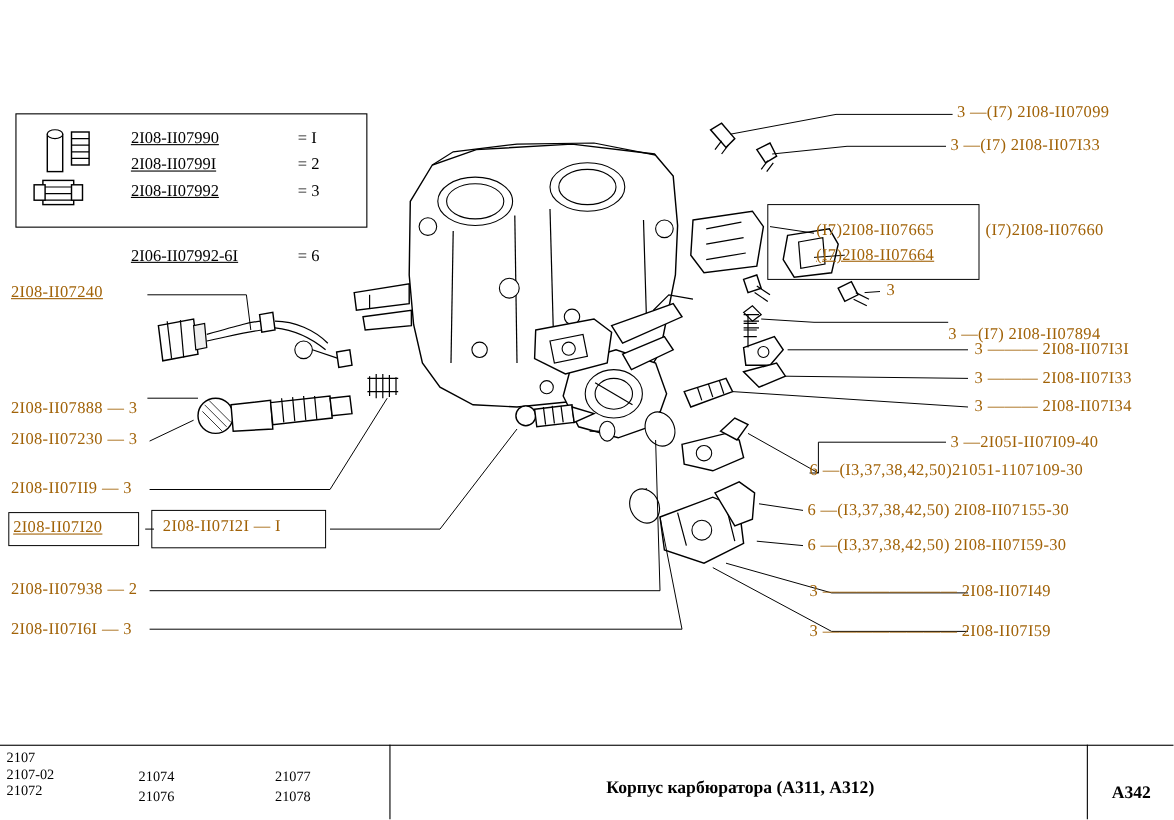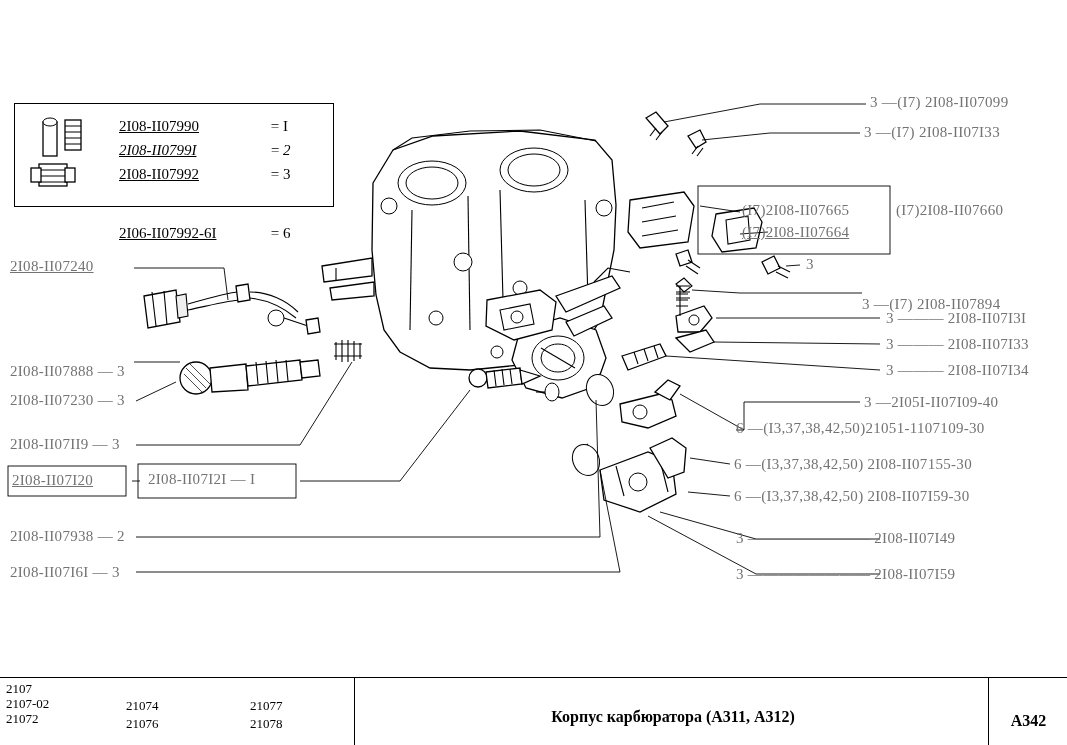--- a/index.html
+++ b/index.html
@@ -21,21 +21,21 @@
     width: 1067px;
     height: 745px;
   }
   
   .lbl {
     position: absolute;
     white-space: nowrap;
     font-family: "Liberation Serif", serif;
     font-size: 15px;
     letter-spacing: 0.3px;
-    color: #737373;
+    color: #a16207;
   }
   .lbl.u { text-decoration: underline; }
   
   #legend-box {
     position: absolute;
     left: 14px;
     top: 103px;
     width: 318px;
     height: 102px;
     border: 1.4px solid #000;
@@ -299,21 +299,21 @@
       <rect class="part" x="44" y="14" width="16" height="30"></rect>
       <path class="ln" d="M44,20 L60,20 M44,26 L60,26 M44,32 L60,32 M44,38 L60,38"></path>
       <rect class="part" x="18" y="58" width="28" height="22"></rect>
       <path class="ln" d="M18,64 L46,64 M18,70 L46,70 M18,76 L46,76"></path>
       <rect class="part" x="10" y="62" width="10" height="14"></rect>
       <rect class="part" x="44" y="62" width="10" height="14"></rect>
     </svg>
     <div class="legend-row" style="top:14px;">
       <span class="legend-code">2I08-II07990</span><span class="legend-eq">=</span><span class="legend-num">I</span>
     </div>
-    <div class="legend-row" style="top:38px;font-style:italic;">
+    <div class="legend-row" style="top:38px;">
       <span class="legend-code">2I08-II0799I</span><span class="legend-eq">=</span><span class="legend-num">2</span>
     </div>
     <div class="legend-row" style="top:62px;">
       <span class="legend-code">2I08-II07992</span><span class="legend-eq">=</span><span class="legend-num">3</span>
     </div>
     <div class="legend-row" style="top:82px;margin-top:39px;">
       <span class="legend-code">2I06-II07992-6I</span><span class="legend-eq">=</span><span class="legend-num">6</span>
     </div>
   </div>
 

